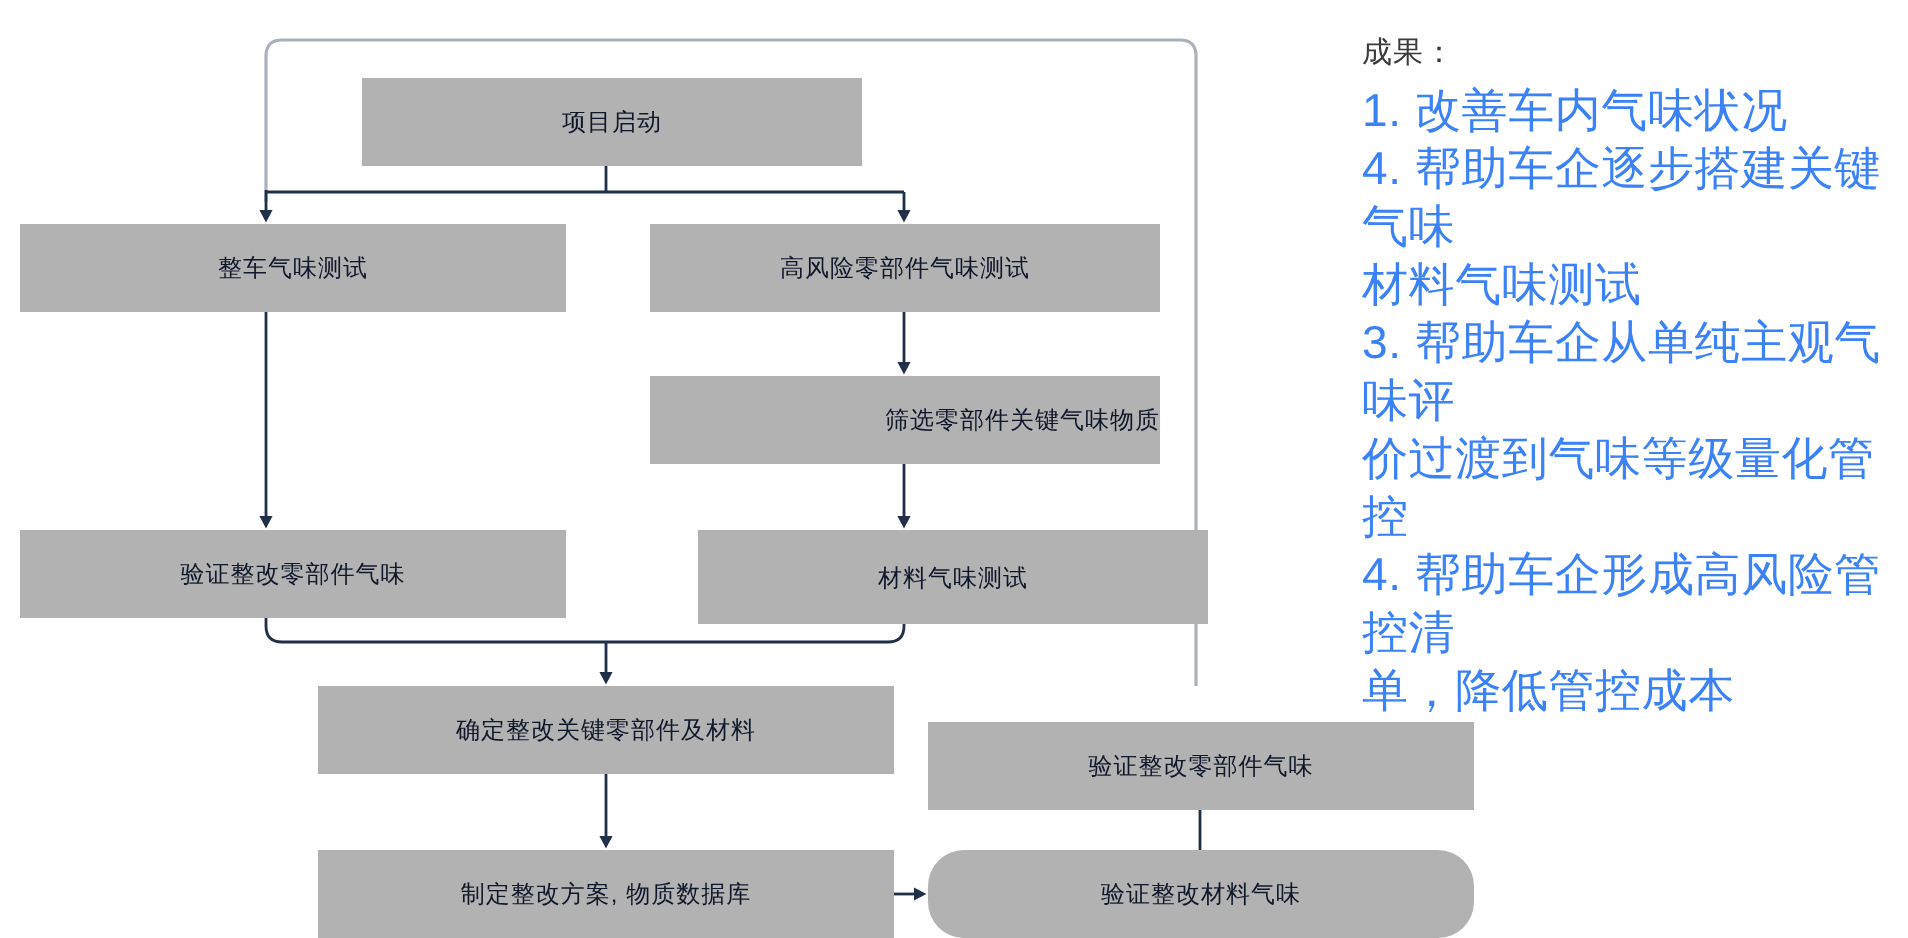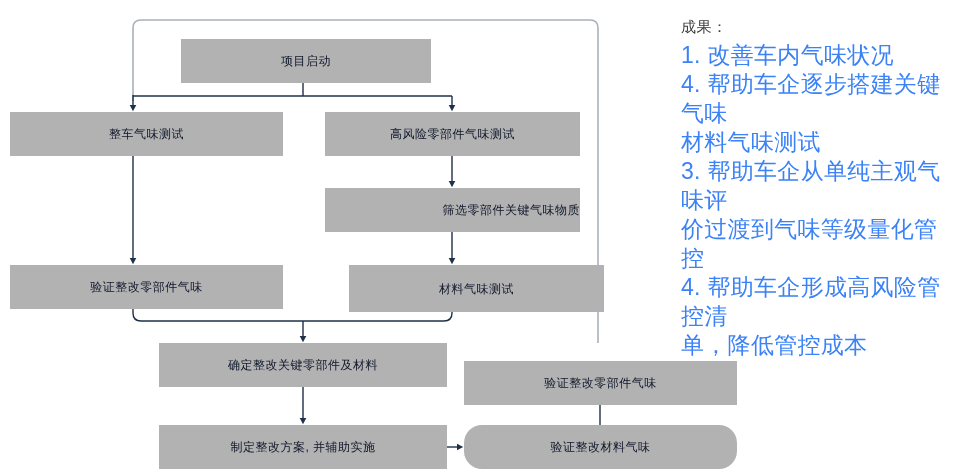--- a/index.html
+++ b/index.html
@@ -127,21 +127,21 @@
 
   <div class="node" style="left:159px; top:343px; width:288px; height:44px;">
     <span>确定整改关键零部件及材料</span>
   </div>
 
   <div class="node" style="left:464px; top:361px; width:273px; height:44px;">
     <span>验证整改零部件气味</span>
   </div>
 
   <div class="node" style="left:159px; top:425px; width:288px; height:44px;">
-    <span>制定整改方案, 并辅助实施</span>
+    <span>制定整改方案, 物质数据库</span>
   </div>
 
   <div class="node" style="left:464px; top:425px; width:273px; height:44px;border-radius:18px;">
     <span>验证整改材料气味</span>
   </div>
 
   <div id="results">
     <div class="res-title">成果：</div>
     <div class="res-item">1. 改善车内气味状况</div>
     <div class="res-item">4. 帮助车企逐步搭建关键气味</div>

